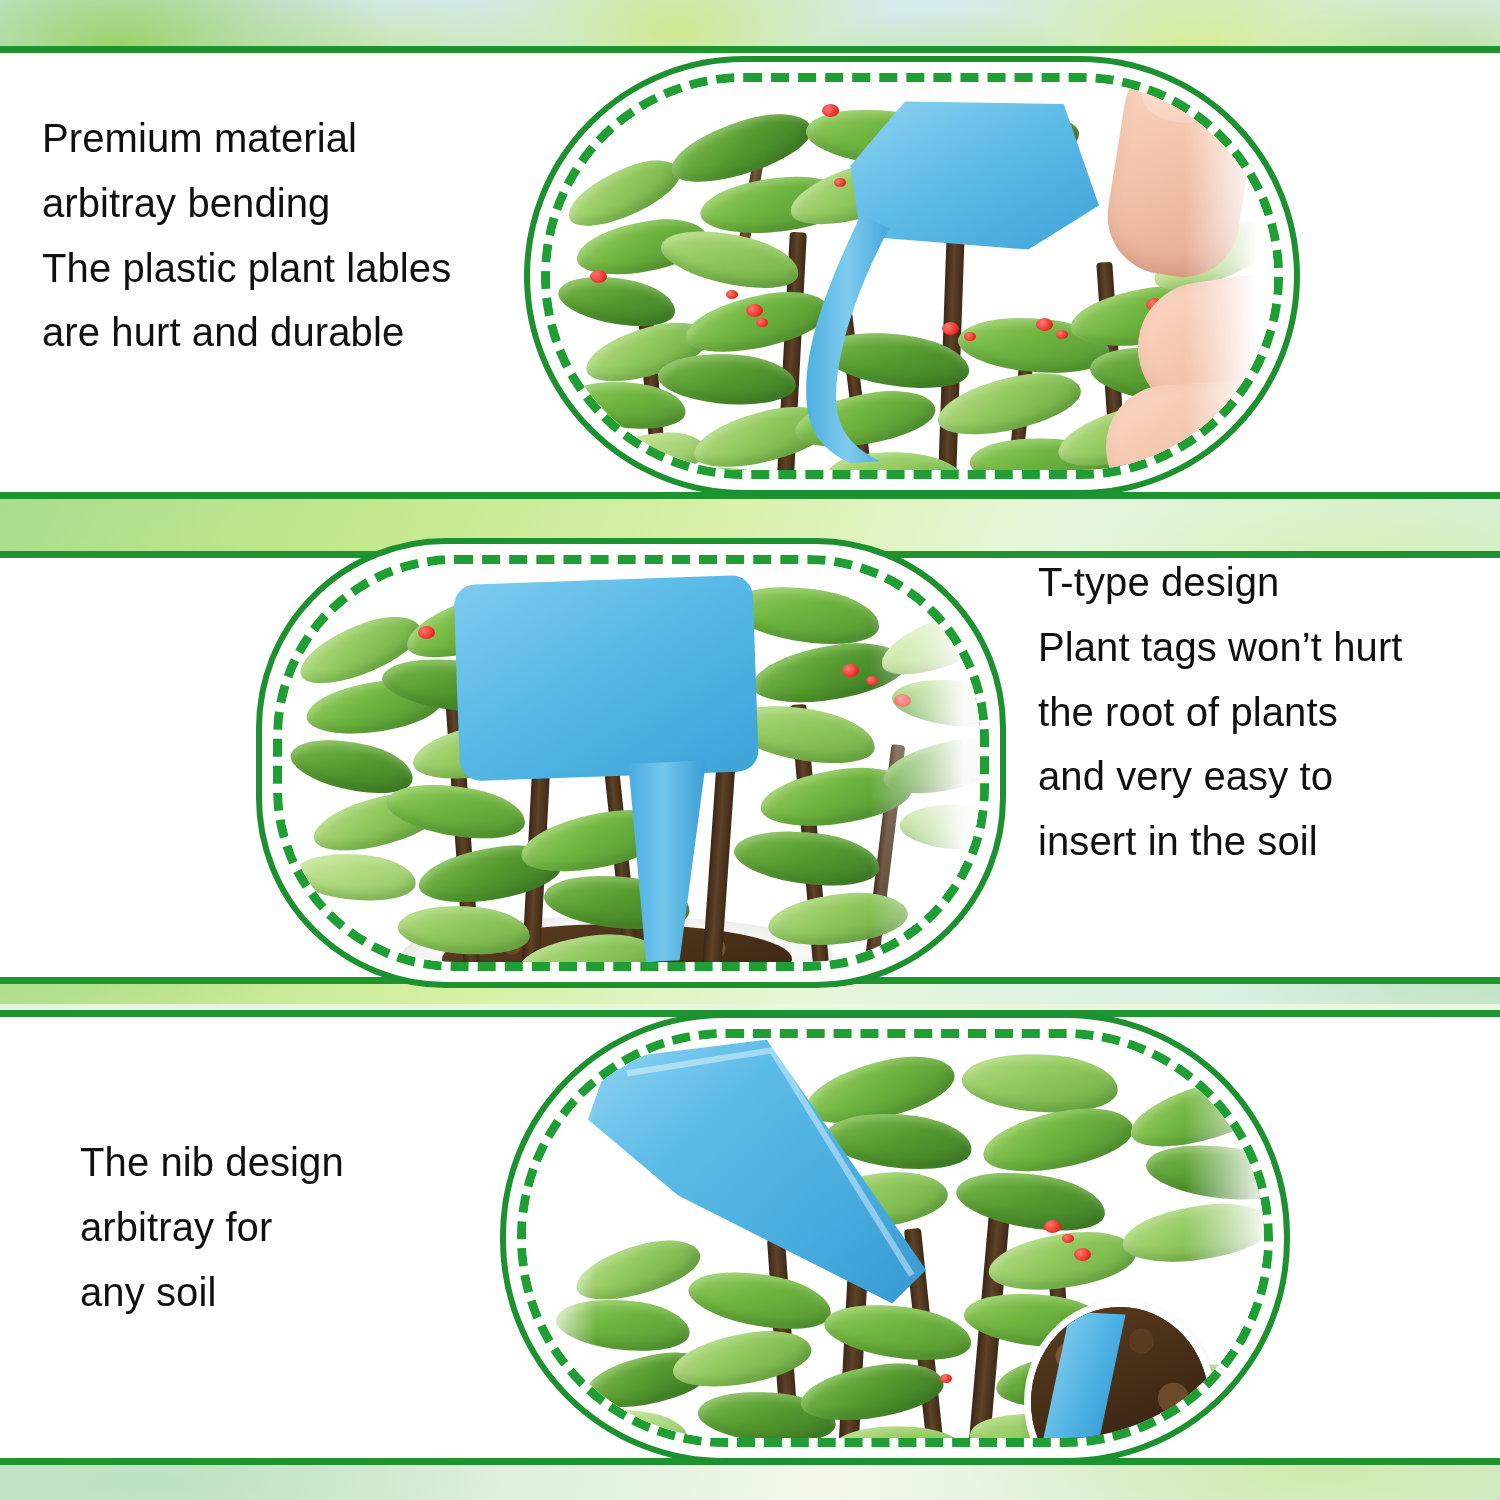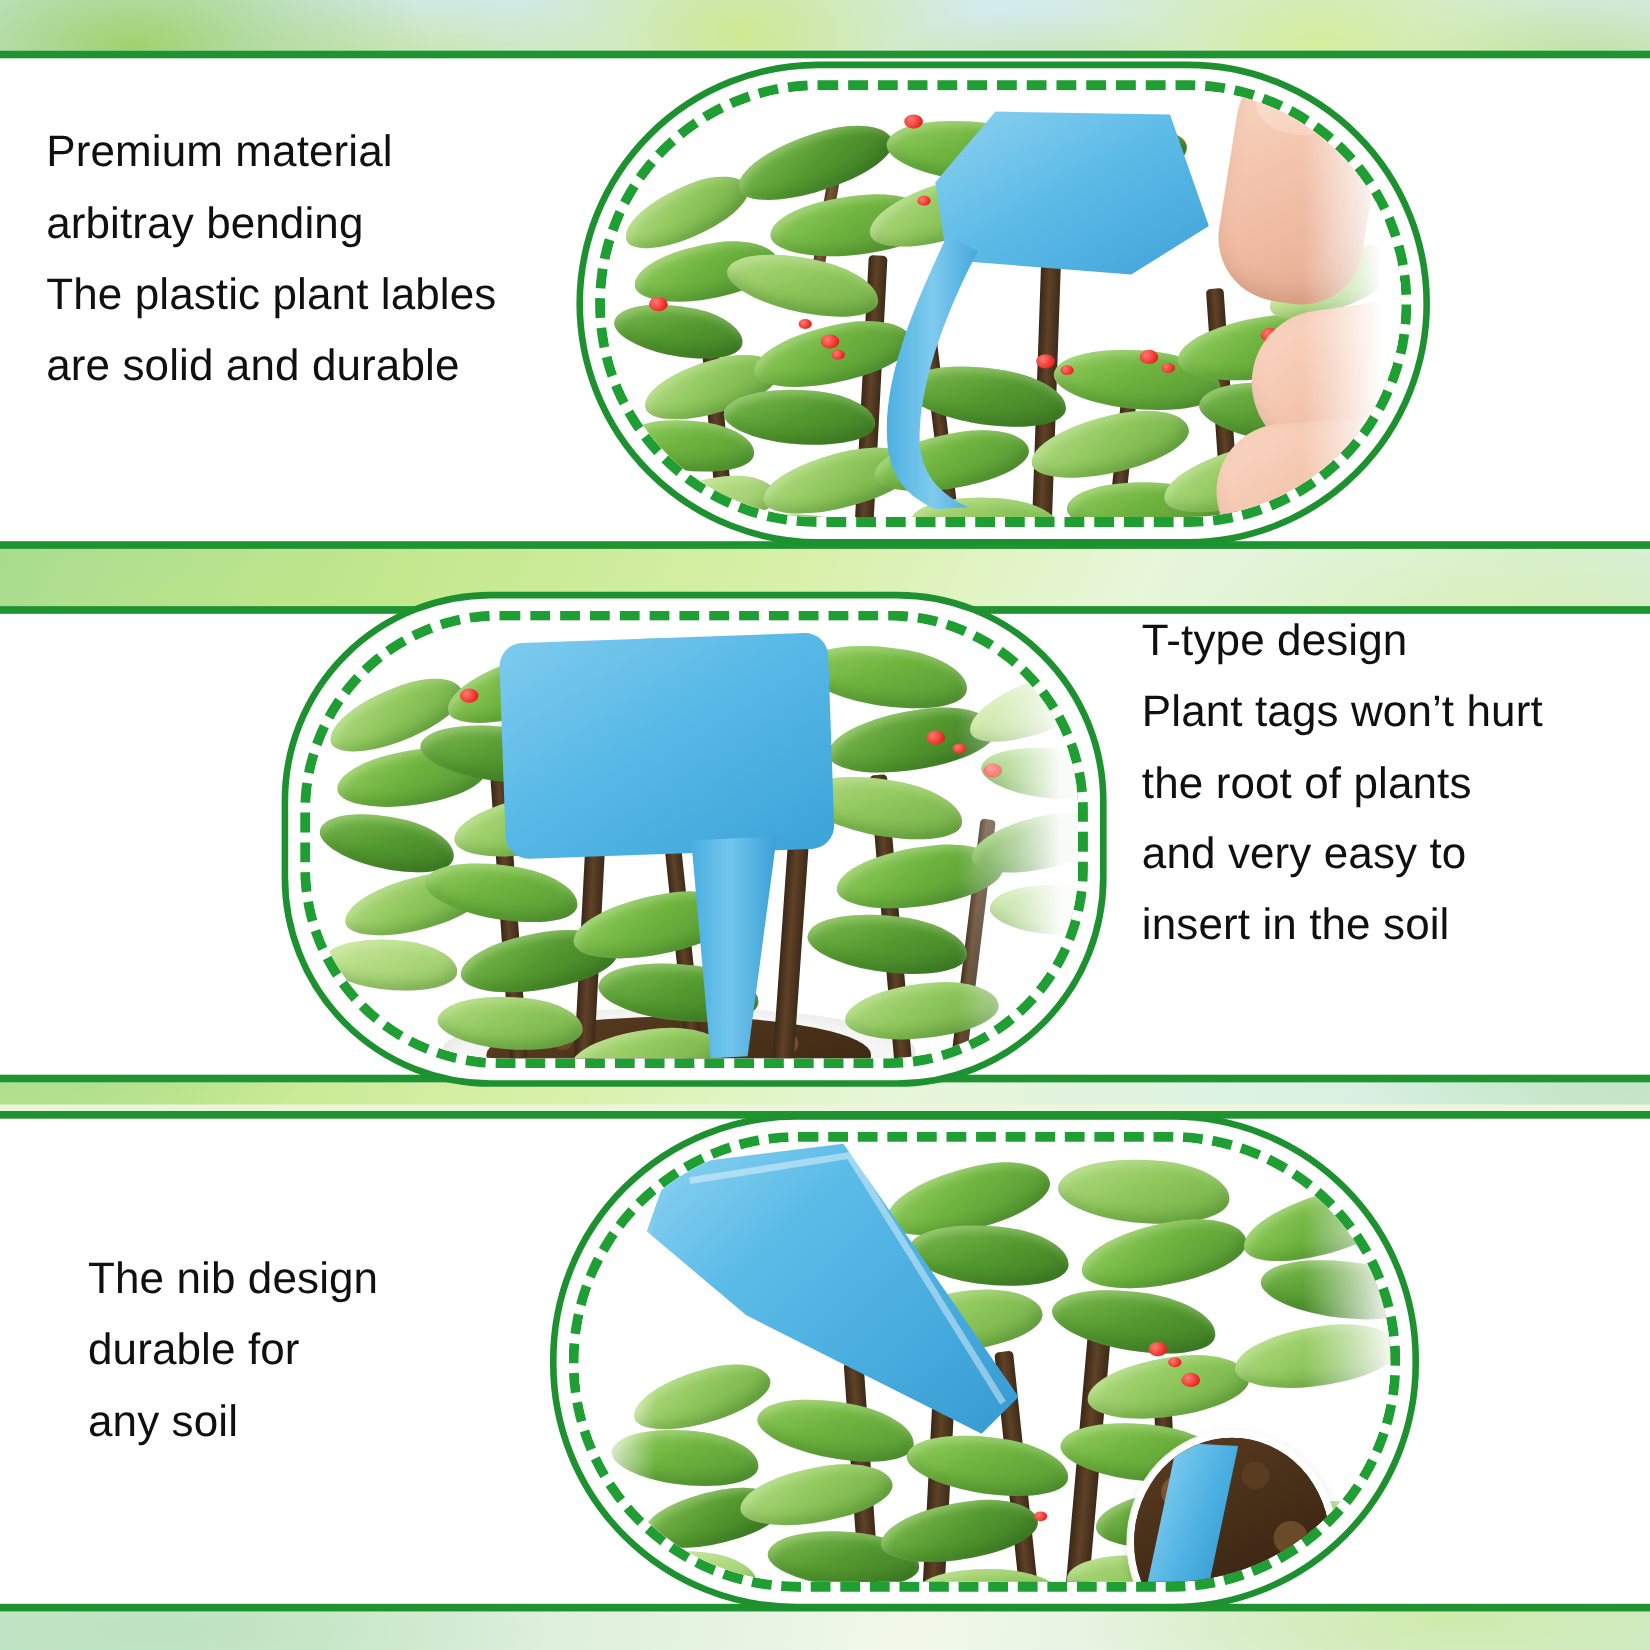--- a/index.html
+++ b/index.html
@@ -256,21 +256,21 @@
         <div style="position:absolute; right:0; top:0; width:90px; height:100%;
                     background:linear-gradient(90deg, rgba(255,255,255,0), #ffffff 80%); z-index:6;"></div>
       </div>
     </div>
   </div>
 </div>
 
 <div class="copy" id="copy-1">Premium material
 arbitray bending
 The plastic plant lables
-are solid and durable</div>
+are hurt and durable</div>
 
 <section class="panel" id="panel-2">
   <div class="sheet"></div>
 </section>
 
 <div class="capsule" id="capsule-2">
   <div class="dash">
     <div class="photo">
       <div class="scene">
 
@@ -435,14 +435,14 @@
         <div style="position:absolute; left:0; top:0; width:70px; height:100%;
                     background:linear-gradient(90deg, #ffffff 10%, rgba(255,255,255,0)); z-index:6;"></div>
         <div style="position:absolute; right:0; top:0; width:80px; height:100%;
                     background:linear-gradient(270deg, rgba(255,255,255,.92), rgba(255,255,255,0)); z-index:6;"></div>
       </div>
     </div>
   </div>
 </div>
 
 <div class="copy" id="copy-3">The nib design
-durable for
+arbitray for
 any soil</div>
 
 </body></html>

